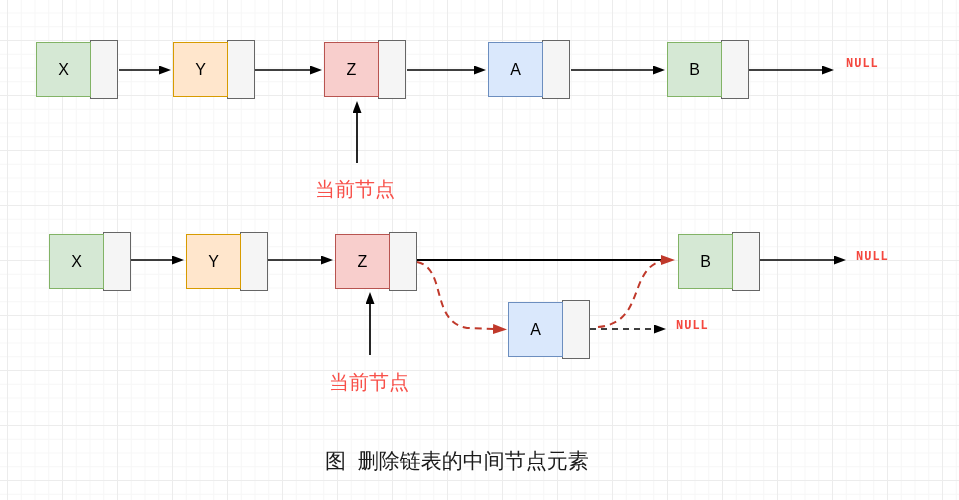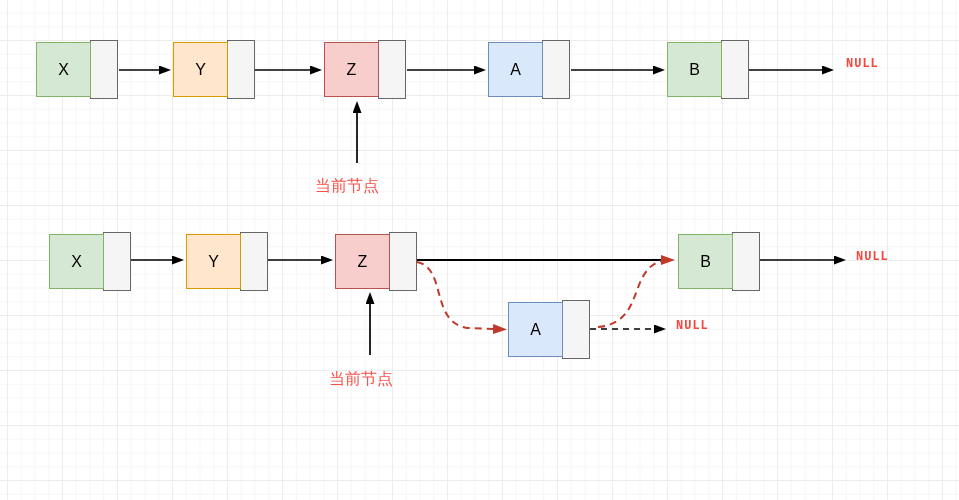--- a/index.html
+++ b/index.html
@@ -28,21 +28,21 @@
   }
   .node.green  .data{background:#d5e8d4;border-color:#82b366;}
   .node.orange .data{background:#ffe6cc;border-color:#d79b00;}
   .node.red    .data{background:#f8cecc;border-color:#b85450;}
   .node.blue   .data{background:#dae8fc;border-color:#6c8ebf;}
   .null-label{
     position:absolute;font-family:"Liberation Mono", monospace;font-weight:bold;
     font-size:12px;color:#f4473e;letter-spacing:1px;white-space:nowrap;
   }
   .cur-label{
-    position:absolute;font-size:16px;color:#f85049;white-space:nowrap;font-family:Liberation Serif, serif;
+    position:absolute;font-size:20px;color:#f85049;white-space:nowrap;font-family:Liberation Serif, serif;
   }
   .caption{
     position:absolute;left:325px;top:447px;font-size:21px;color:#1a1a1a;
     white-space:pre;
   }
 </style>
 </head>
 <body>
 
 <div class="stage">
@@ -139,13 +139,14 @@
     <div class="cell ptr"></div>
   </div>
 
   <div class="null-label" style="left:846px;top:57px">NULL</div>
   <div class="null-label" style="left:856px;top:250px">NULL</div>
   <div class="null-label" style="left:676px;top:319px">NULL</div>
 
   <div class="cur-label" style="left:315px;top:176px">当前节点</div>
   <div class="cur-label" style="left:329px;top:369px">当前节点</div>
 
+  <div class="caption">图  删除链表的中间节点元素</div>
 </div>
 
 </body></html>

